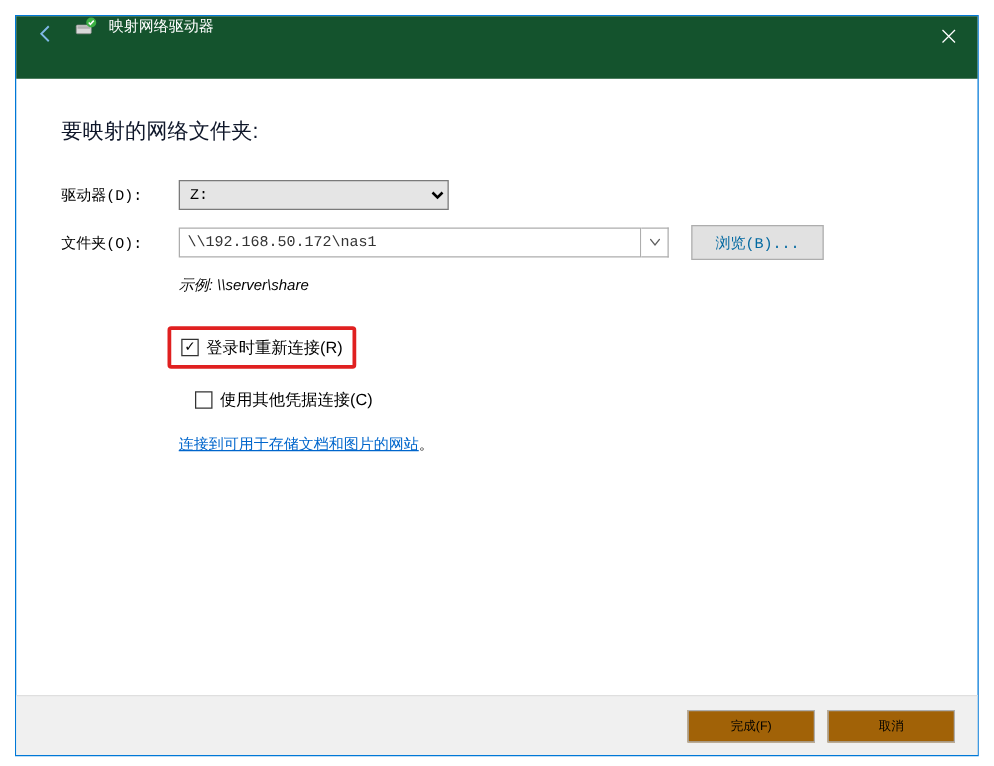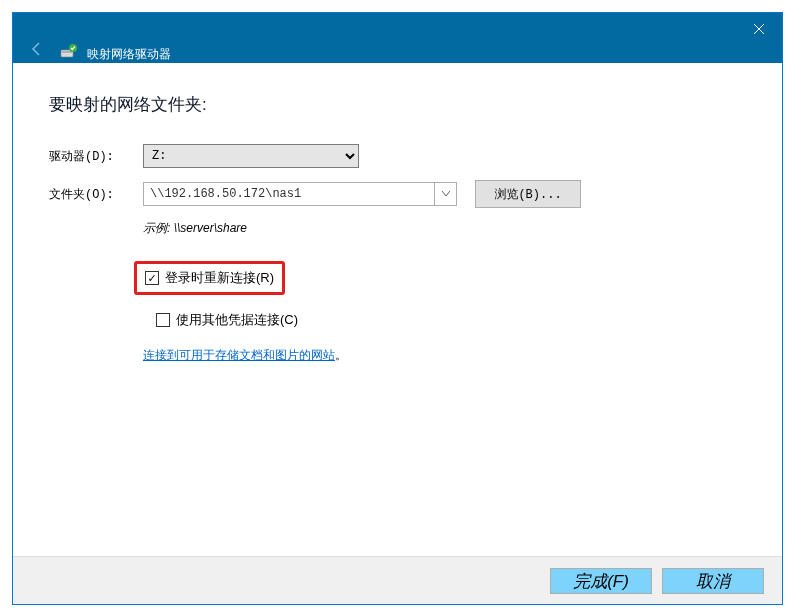--- a/index.html
+++ b/index.html
@@ -25,24 +25,24 @@
     top: 12px;
     width: 771px;
     height: 593px;
     border: 1px solid #0078d7;
     background: #fff;
     display: flex;
     flex-direction: column;
   }
   .titlebar {
     height: 50px;
-    background: #0369a1;
+    background: #14532d;
     color: #fff;
     display: flex;
-    align-items: flex-end;
+    align-items: flex-start;
     position: relative;
   }
   .back-arrow {
     width: 28px;
     height: 28px;
     margin-left: 10px;
     display: flex;
     align-items: center;
     justify-content: center;
     color: #7fb8e6;
@@ -96,21 +96,21 @@
   .drive-select {
     width: 216px;
     height: 24px;
     border: 1px solid #7a7a7a;
     background: #e5e5e5;
     font-size: 12px;
     padding: 0 4px;
     font-family: inherit;
   }
   .folder-input {
-    width: 292px;
+    width: 370px;
     height: 24px;
     border: 1px solid #adadad;
     background: #fff;
     font-size: 12px;
     padding: 0 6px;
     font-family: inherit;
     color: #333;
   }
   .folder-dd {
     width: 22px;
@@ -122,21 +122,21 @@
     align-items: center;
     justify-content: center;
     color: #606060;
   }
   .browse-btn {
     width: 106px;
     height: 28px;
     margin-left: 18px;
     border: 1px solid #adadad;
     background: #e1e1e1;
-    color: #000000;
+    color: #0369a1;
     font-size: 12px;
     font-family: inherit;
   }
   .indented {
     margin-left: 94px;
   }
   .example {
     font-size: 12px;
     margin-top: 4px;
     margin-bottom: 24px;
@@ -187,25 +187,24 @@
     display: flex;
     align-items: center;
     justify-content: flex-end;
     padding-right: 18px;
     gap: 10px;
   }
   .footer-btn {
     width: 102px;
     height: 26px;
     border: 1px solid #adadad;
-    background: #7dd3fc;
-    font-size: 17px;
+    background: #a16207;
+    font-size: 10px;
     font-family: inherit;
     cursor: pointer;
-    font-style: italic;
   }
 </style>
 </head>
 <body>
 
 <div class="outer">
   <div class="window">
 
     <div class="titlebar">
       <div class="back-arrow">

